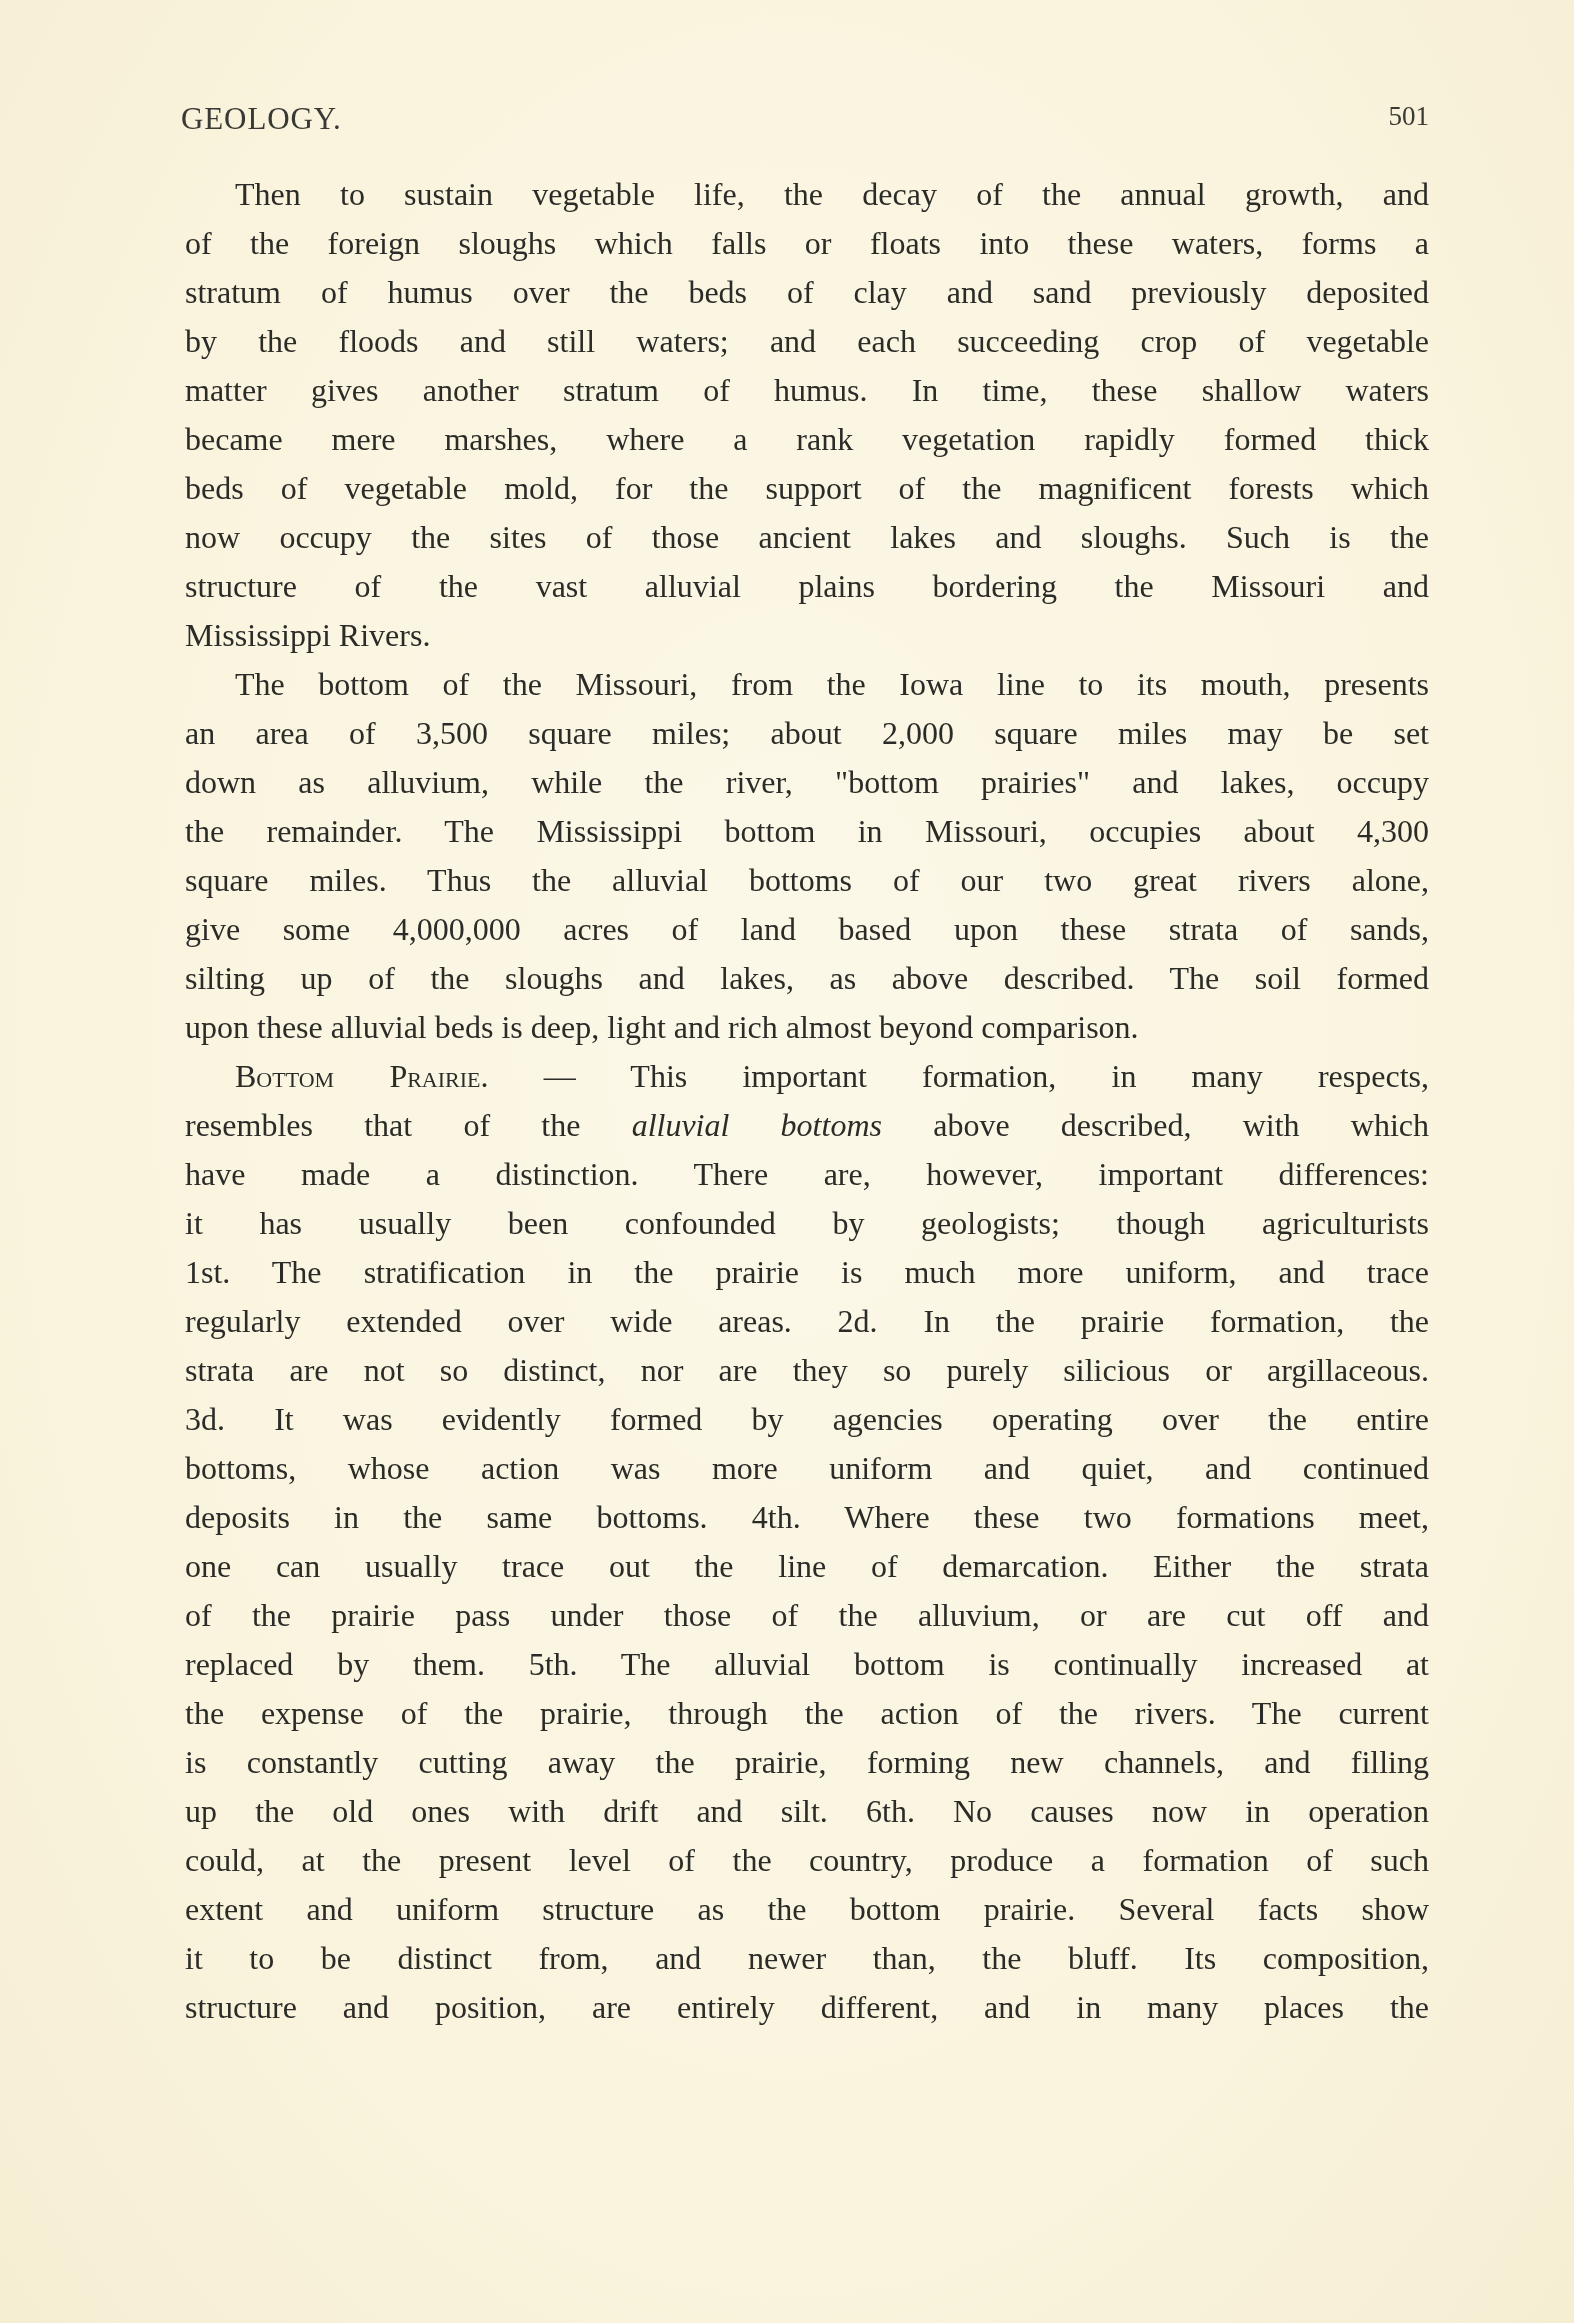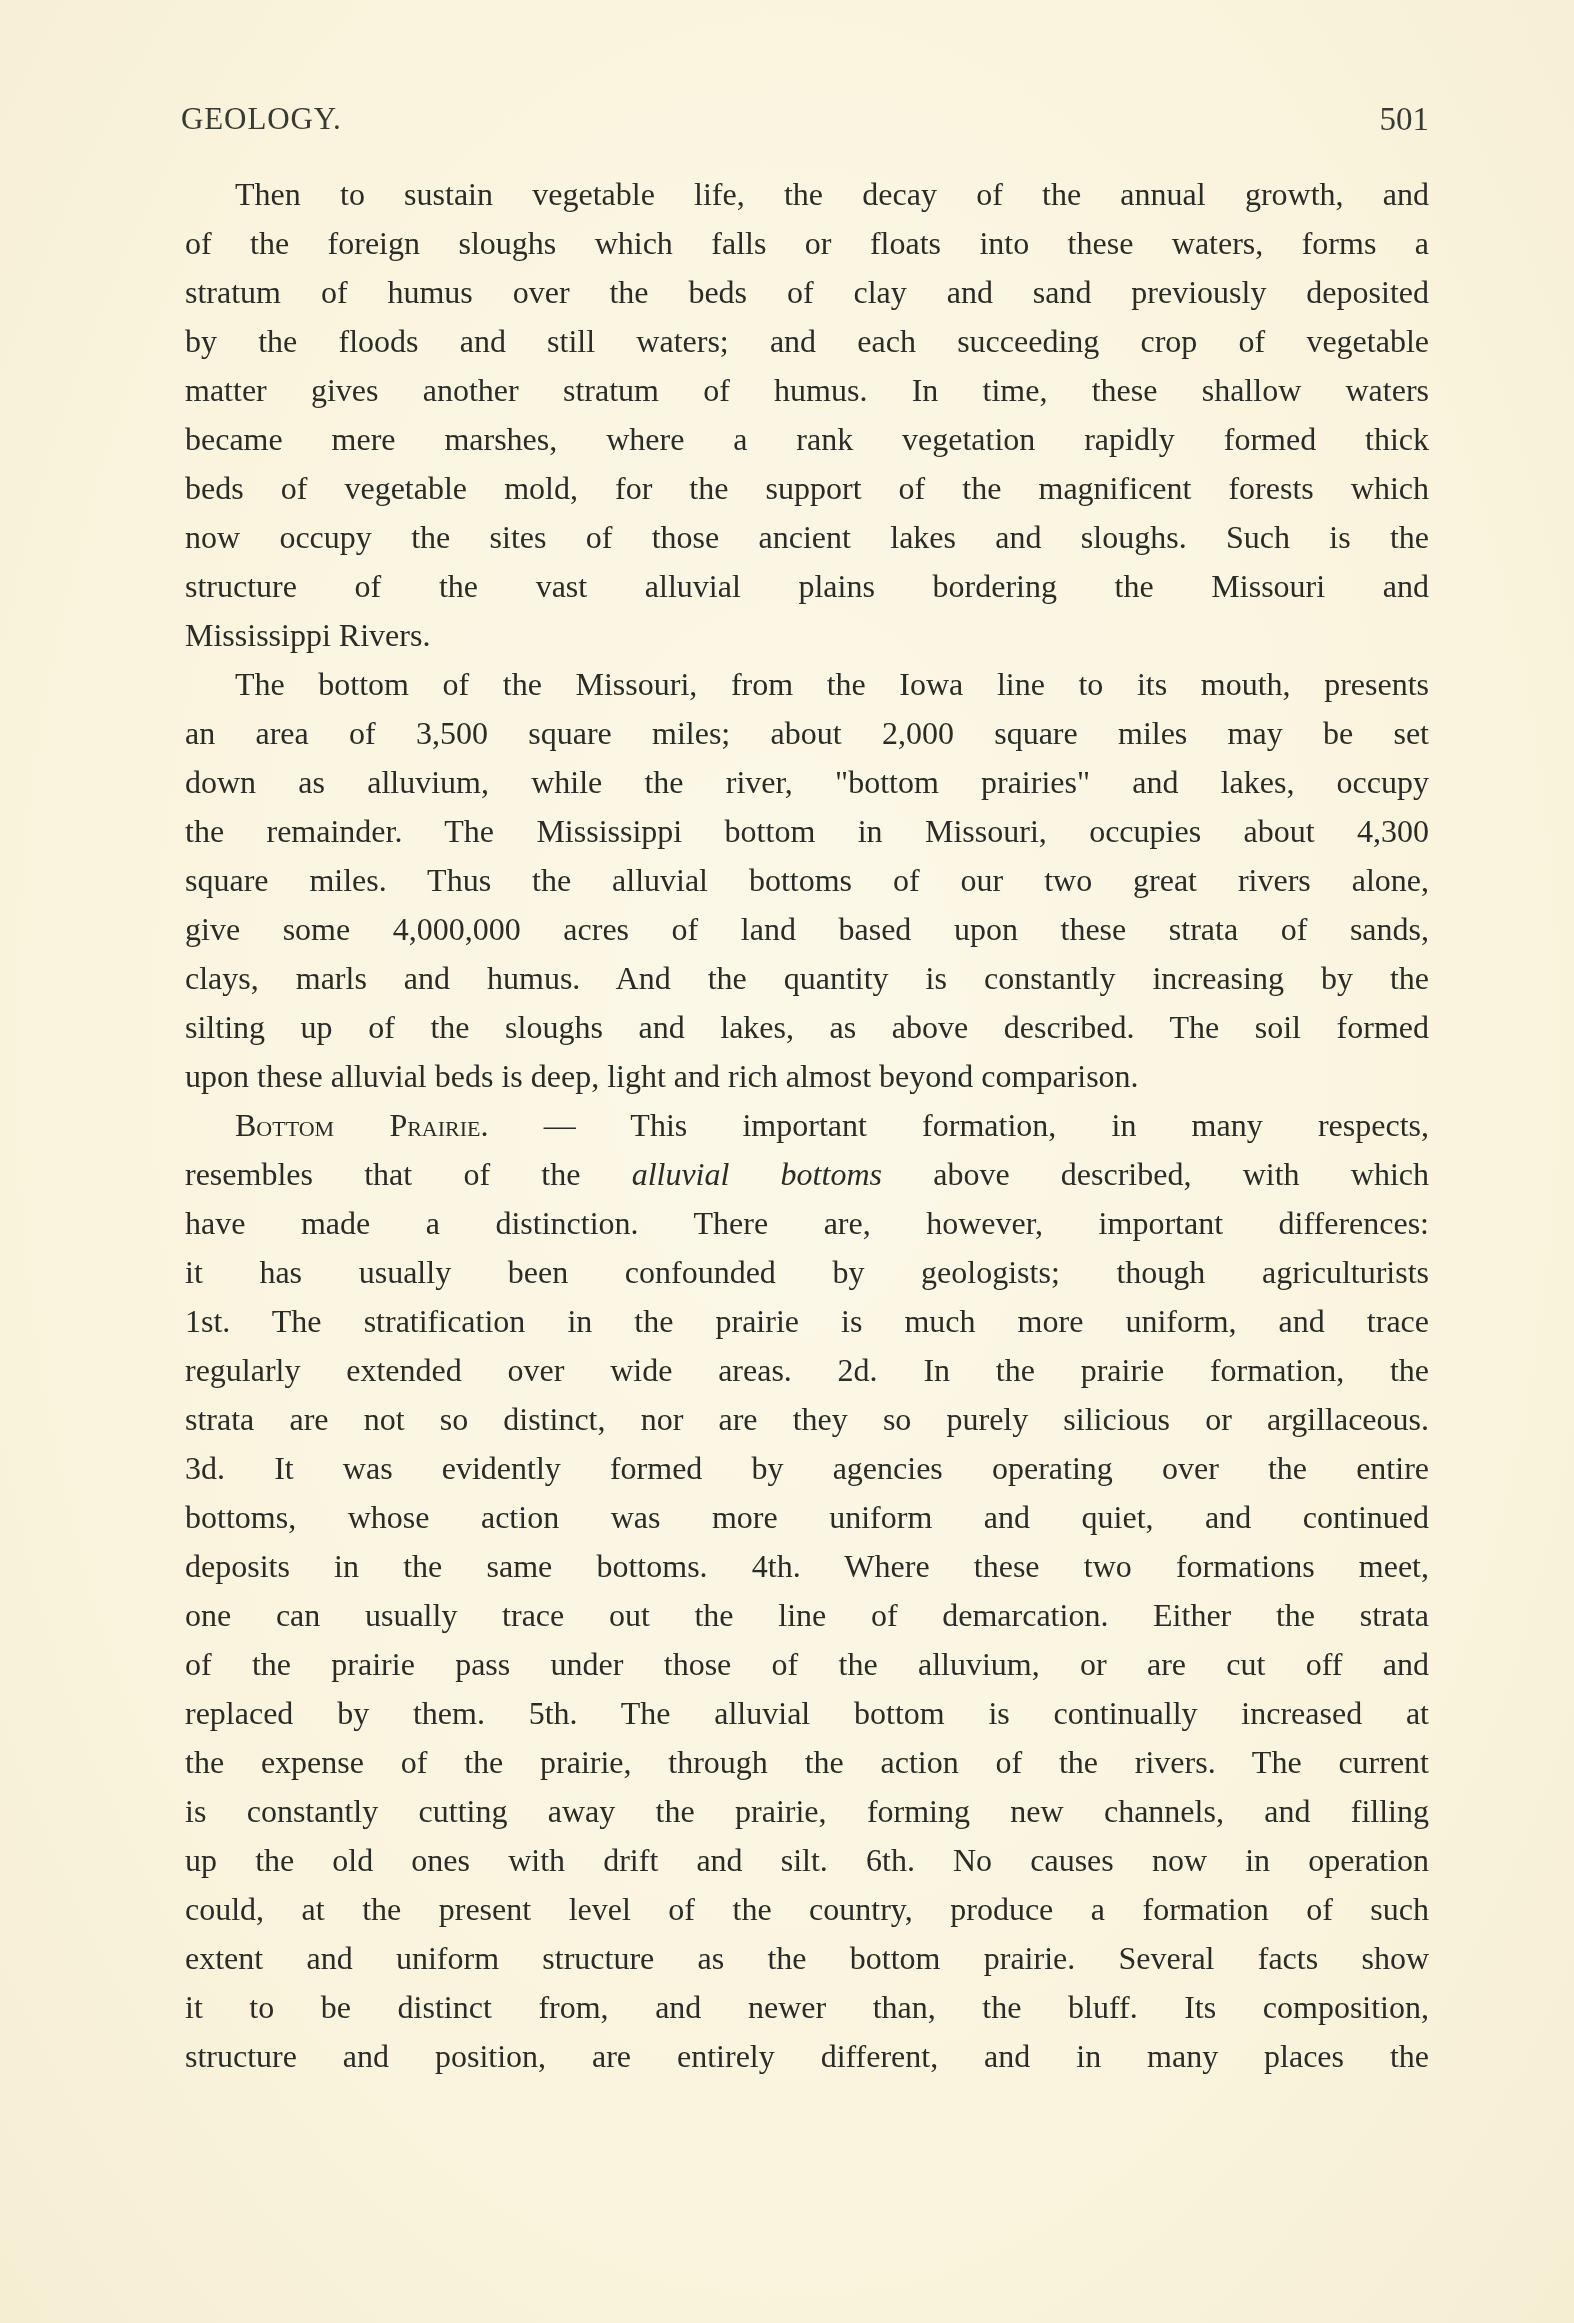--- a/index.html
+++ b/index.html
@@ -34,21 +34,21 @@
     left: 0;
     width: 100%;
     text-align: left;
     font-size: 31px;
     letter-spacing: 0.9px;
     color: #3a3a35;
   }
   .page-number {
     position: absolute;
     right: 0;
-    font-size: 33px;
+    font-size: 27px;
     color: #3a3a35;
   }
   .body-text {
     position: absolute;
     top: 170px;
     left: 185px;
     width: 1244px;
   }
   .line {
     display: block;
@@ -99,21 +99,20 @@
       <span class="line last">Mississippi Rivers.</span>
     </div>
 
     <div>
       <span class="line indent">The bottom of the Missouri, from the Iowa line to its mouth, presents</span>
       <span class="line">an area of 3,500 square miles; about 2,000 square miles may be set</span>
       <span class="line">down as alluvium, while the river, "bottom prairies" and lakes, occupy</span>
       <span class="line">the remainder.  The Mississippi bottom in Missouri, occupies about 4,300</span>
       <span class="line">square miles.  Thus the alluvial bottoms of our two great rivers alone,</span>
       <span class="line">give some 4,000,000 acres of land based upon these strata of sands,</span>
-      <span class="line">clays, marls and humus.  And the quantity is constantly increasing by the</span>
       <span class="line">silting up of the sloughs and lakes, as above described.  The soil formed</span>
       <span class="line last">upon these alluvial beds is deep, light and rich almost beyond comparison.</span>
     </div>
 
     <div>
       <span class="line indent"><span class="sc">Bottom Prairie.</span><span> — </span><span>This important formation, in many respects,</span></span>
       <span class="line"><span>resembles that of the </span><em>alluvial bottoms</em><span> above described, with which</span></span>
       <span class="line">have made a distinction.  There are, however, important differences:</span>
       <span class="line">it has usually been confounded by geologists; though agriculturists</span>
       <span class="line">1st. The stratification in the prairie is much more uniform, and trace</span>

